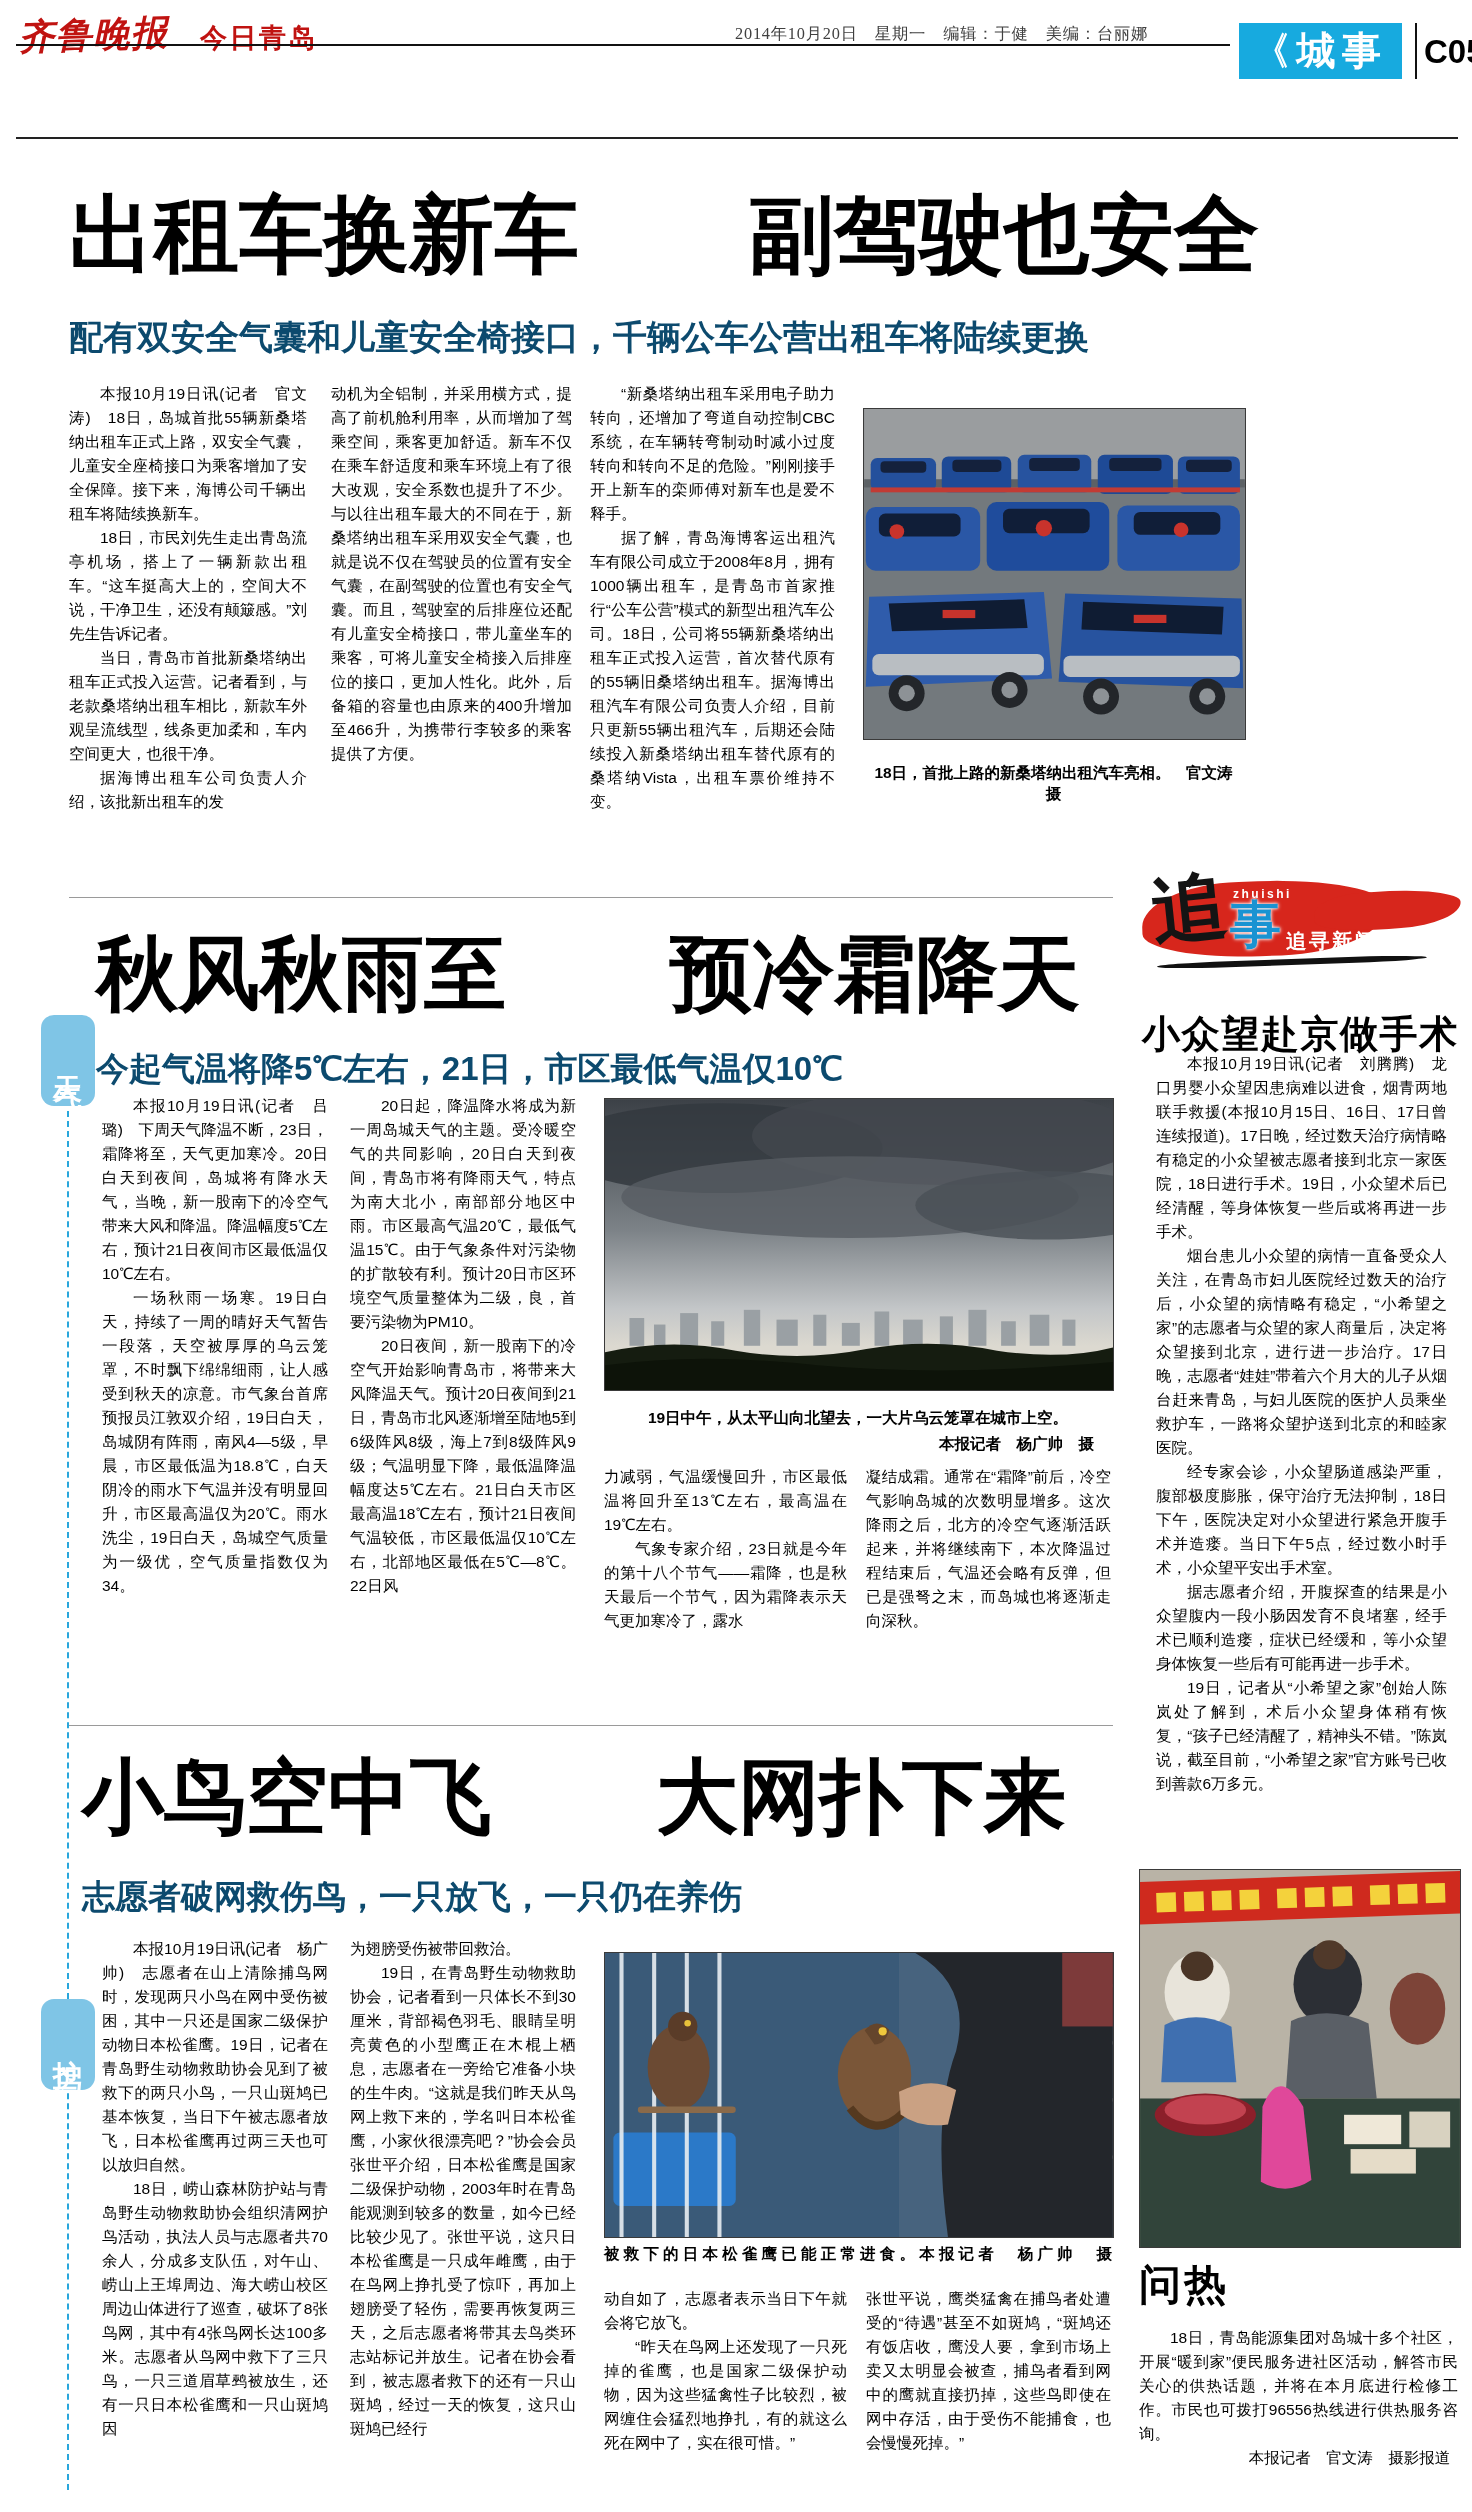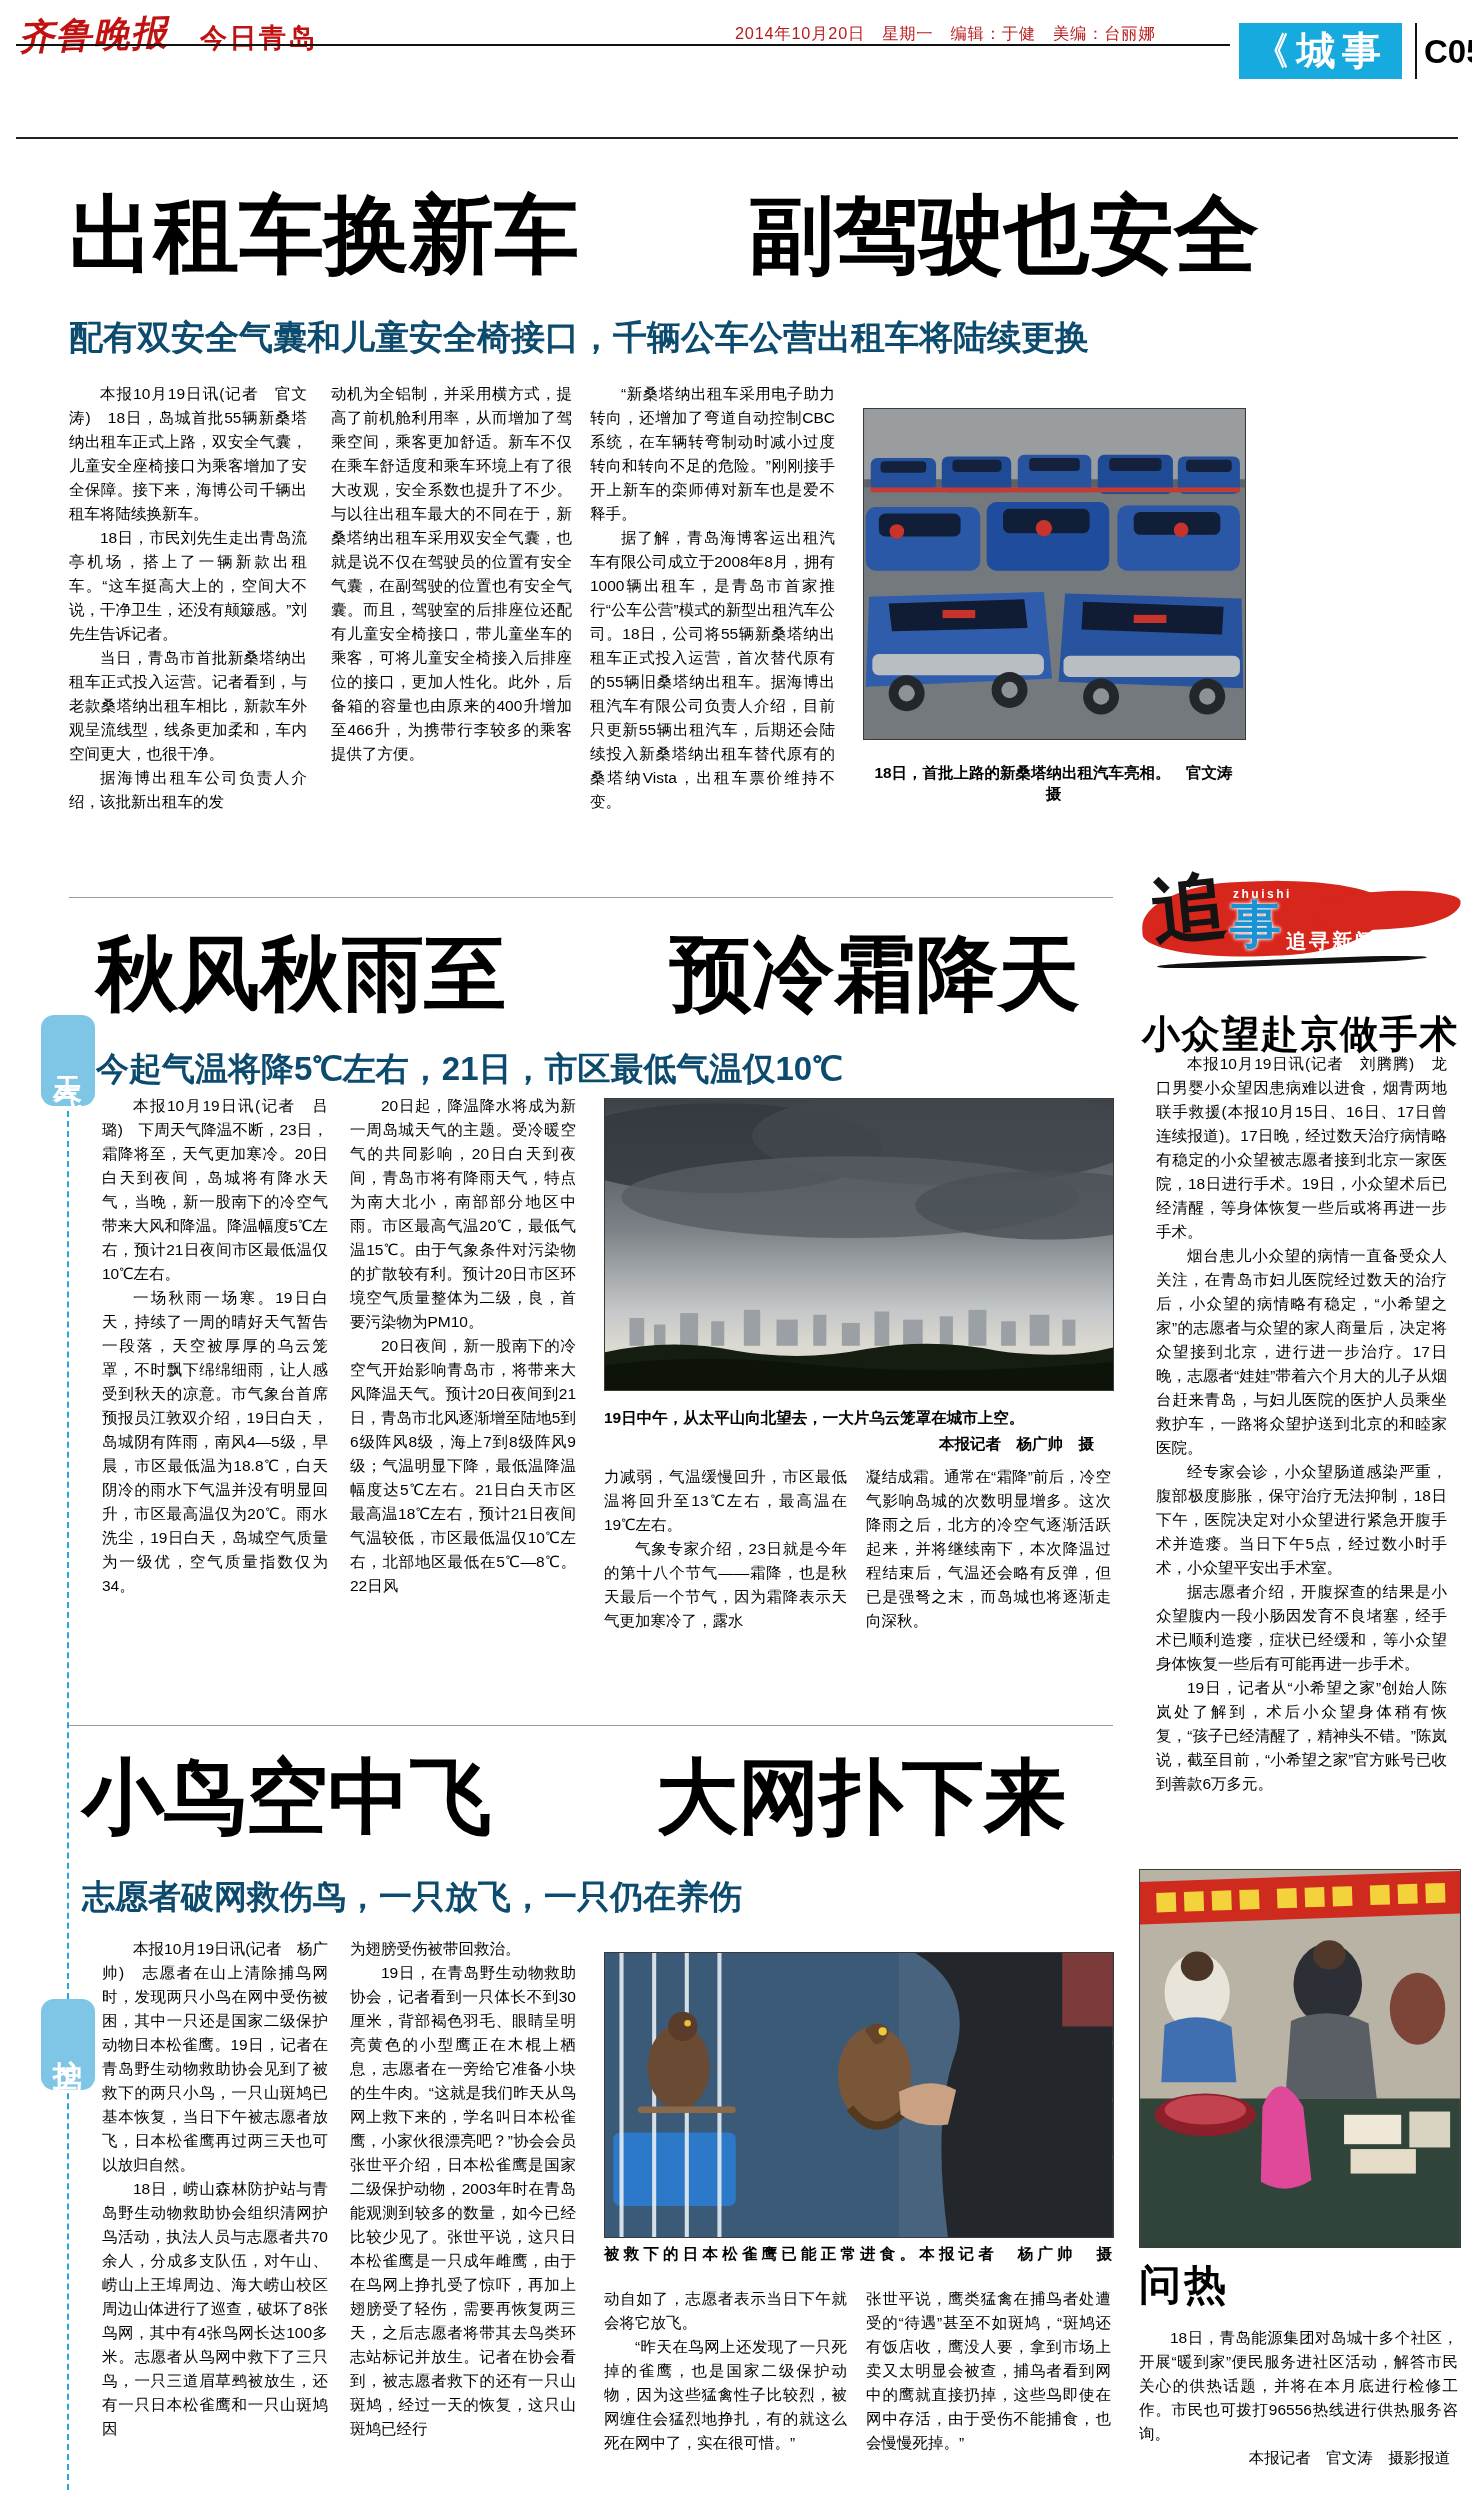--- a/index.html
+++ b/index.html
@@ -3,21 +3,21 @@
 <meta charset="utf-8">
 <style>
   html,body{margin:0;padding:0;background:#e8e8e8;}
   #page{position:relative;width:1473px;height:2512px;background:#fff;margin:0 auto;
         font-family:"Liberation Sans",sans-serif;color:#000;overflow:hidden;}
   .abs{position:absolute;}
   
   .masthead{font-family:"Liberation Serif",serif;font-style:italic;font-weight:bold;
             color:#c01311;font-size:36px;transform:rotate(-2deg);letter-spacing:1.6px;}
   .edition{color:#c01311;font-size:27px;font-weight:900;letter-spacing:2.5px;}
-  .dateline{font-size:16.3px;color:#b91c1c;letter-spacing:0.8px;}
+  .dateline{font-size:16.3px;color:#404040;letter-spacing:0.8px;font-family:Liberation Serif, serif;}
   .hrule{background:#111;height:1.6px;}
   .grule{background:#222;height:1.6px;}
   .section-box{background:#17aadf;color:#fff;display:flex;align-items:center;justify-content:center;}
   .section-mark{font-size:38px;font-weight:900;margin-right:4.9px;transform:scaleX(.8);}
   .section-name{font-size:39px;font-weight:900;letter-spacing:6.5px;}
   .pagenum{font-size:33px;font-weight:bold;font-family:"Liberation Sans",sans-serif;}
   
   .h1{font-weight:900;white-space:nowrap;color:#000;font-family:"Liberation Sans",sans-serif;}
   .sub{font-weight:600;white-space:nowrap;color:#0c4a6e;}
   
@@ -184,21 +184,21 @@
         <rect x="410" y="266" width="16" height="36"></rect>
           <rect x="445" y="258" width="22" height="44"></rect>
         <rect x="485" y="272" width="18" height="30"></rect>
           <rect x="520" y="264" width="24" height="38"></rect>
         <rect x="560" y="270" width="16" height="32"></rect>
       </g>
       <path d="M0 310 Q80 292 160 308 Q240 322 320 306 Q400 292 480 308 Q560 320 622 304 L622 356 L0 356 Z" fill="#151c10"></path>
       <path d="M0 326 Q120 310 260 326 Q420 340 622 322 L622 356 L0 356 Z" fill="#0d1309"></path>
     </svg>
   </div>
-  <div class="abs caption" style="left:604px;top:1408px;width:508px;text-align:left;">19日中午，从太平山向北望去，一大片乌云笼罩在城市上空。</div>
+  <div class="abs caption" style="left:604px;top:1408px;width:508px;text-align:center;">19日中午，从太平山向北望去，一大片乌云笼罩在城市上空。</div>
   <div class="abs caption" style="left:604px;top:1434px;width:490px;text-align:right;">本报记者　杨广帅　摄</div>
 
   <div class="abs col" style="left:604px;top:1465px;width:243px;height:227px;">
       <p class="cont">力减弱，气温缓慢回升，市区最低温将回升至13℃左右，最高温在19℃左右。</p>
       <p>气象专家介绍，23日就是今年的第十八个节气——霜降，也是秋天最后一个节气，因为霜降表示天气更加寒冷了，露水</p>
     </div>
   <div class="abs col" style="left:866px;top:1465px;width:245px;height:227px;">
       <p class="cont">凝结成霜。通常在“霜降”前后，冷空气影响岛城的次数明显增多。这次降雨之后，北方的冷空气逐渐活跃起来，并将继续南下，本次降温过程结束后，气温还会略有反弹，但已是强弩之末，而岛城也将逐渐走向深秋。</p>
     </div>
 

